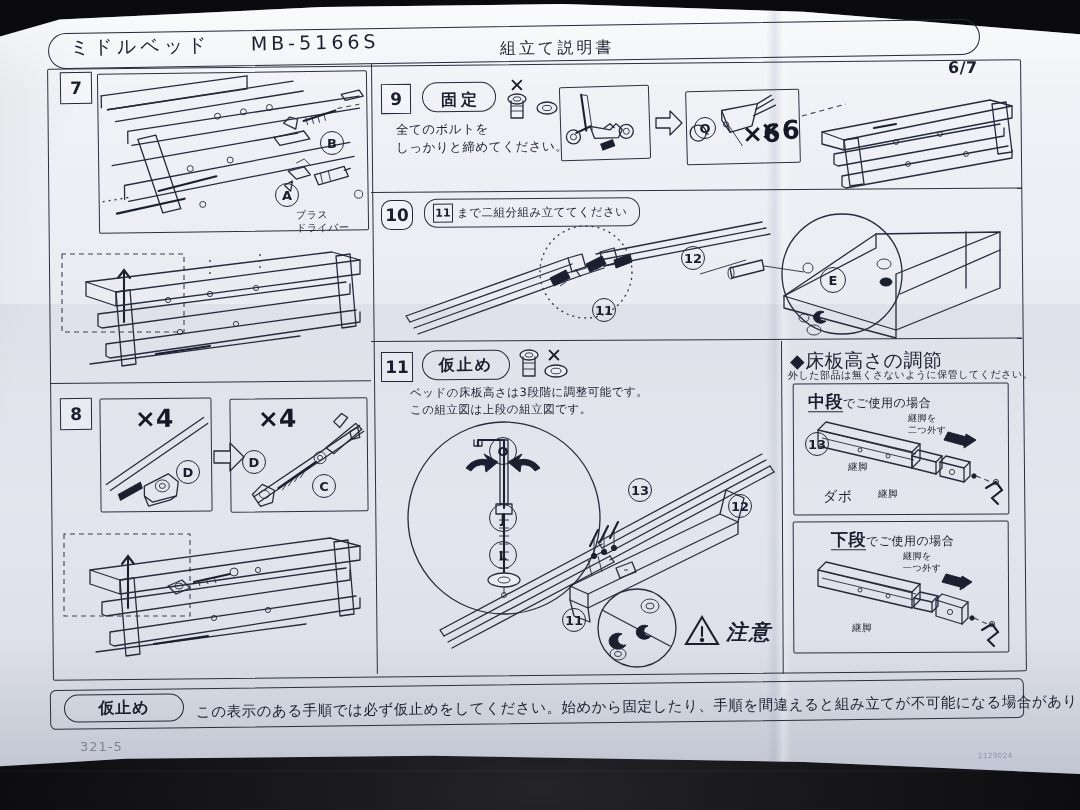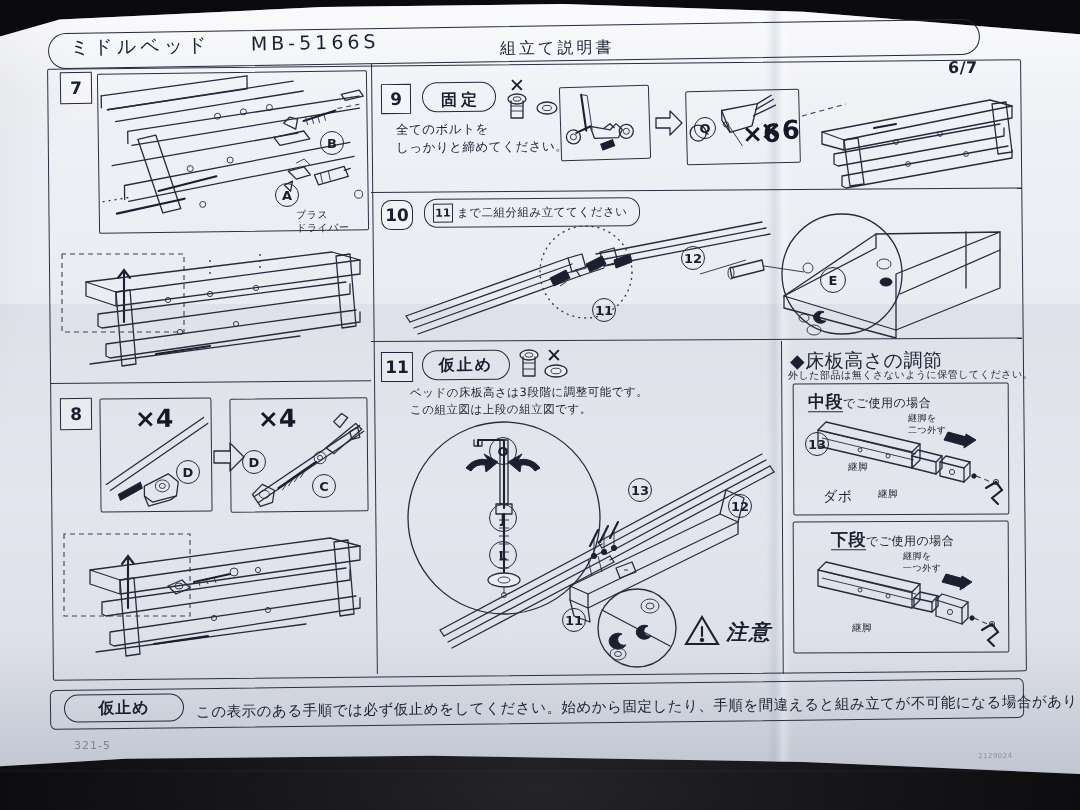--- a/index.html
+++ b/index.html
@@ -55,21 +55,21 @@
   #vdiv{left:371px;top:64px;width:0;height:610px;border-left:1.6px solid #2b3040;transform:rotate(-0.55deg);transform-origin:left top;}
   #hdiv1{left:371px;top:192px;width:651px;height:0;border-top:1.5px solid #2b3040;transform:rotate(-0.4deg);transform-origin:left top;}
   #hdiv2{left:371px;top:341px;width:651px;height:0;border-top:1.5px solid #2b3040;transform:rotate(-0.3deg);transform-origin:left top;}
   #hdivL{left:50px;top:383px;width:321px;height:0;border-top:1.5px solid #2b3040;transform:rotate(-0.5deg);transform-origin:left top;}
   #vdivR{left:781px;top:341px;width:0;height:333px;border-left:1.5px solid #2b3040;transform:rotate(-0.3deg);transform-origin:left top;}
 
   
   #footBar{left:50px;top:684px;width:972px;height:38px;border:1.6px solid #2b3040;border-radius:6px;transform:rotate(-0.7deg);}
   #footPill{left:64px;top:694px;width:118px;height:26px;transform:rotate(-0.7deg);}
   #footText{left:196px;top:697px;font-size:14.5px;transform:rotate(-0.7deg);white-space:nowrap;}
-  #partno{left:74px;top:739px;font-size:11px;color:#7f8496;letter-spacing:1px;}
+  #partno{left:80px;top:739px;font-size:13px;color:#7f8496;letter-spacing:1px;}
   #codeno{left:978px;top:712px;font-size:7px;color:#8d92a4;letter-spacing:.5px;transform:rotate(-0.7deg);margin-top:40px;}
 
   svg.dia{position:absolute;overflow:visible;}
   .st{fill:none;stroke:#262b3c;stroke-width:1.3;stroke-linejoin:round;stroke-linecap:round;}
   .stn{fill:none;stroke:#262b3c;stroke-width:0.9;}
   .stb{fill:none;stroke:#1b2031;stroke-width:2.1;stroke-linecap:round;}
   .dsh{fill:none;stroke:#3a4054;stroke-width:1.1;stroke-dasharray:5 4;}
   .dot{fill:none;stroke:#30364a;stroke-width:1.3;stroke-dasharray:2 4;}
   .fillw{fill:#eceef4;stroke:#262b3c;stroke-width:1.3;}
   .filld{fill:#1b2031;stroke:#1b2031;stroke-width:1;}

